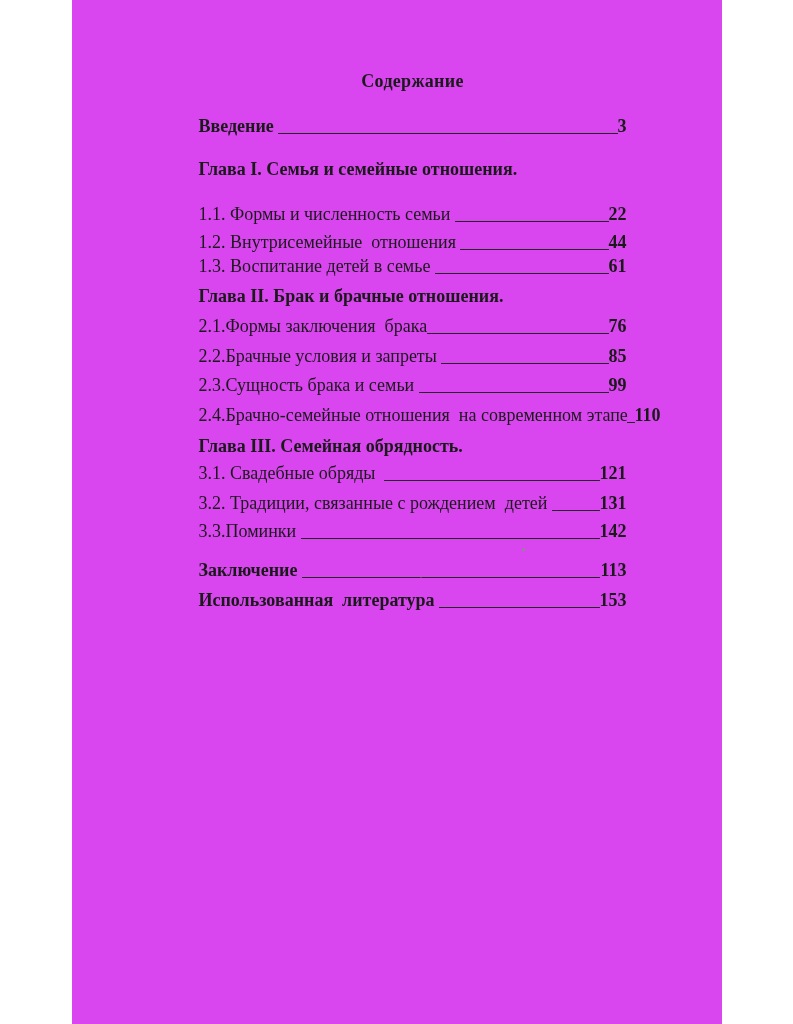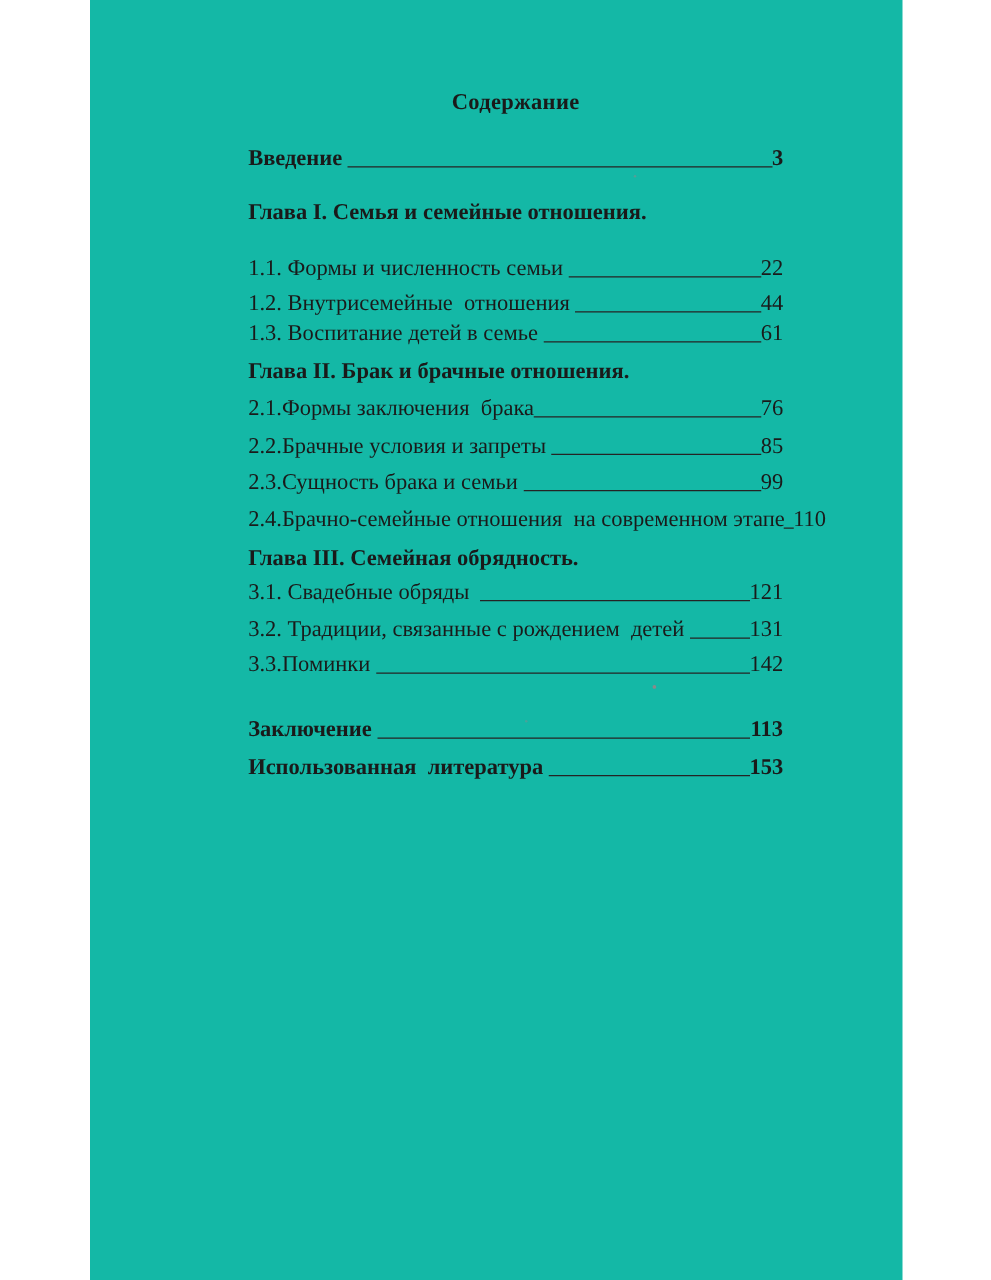--- a/index.html
+++ b/index.html
@@ -5,21 +5,21 @@
   html, body {
     margin: 0;
     padding: 0;
     background: #ffffff;
   }
   .page {
     position: relative;
     width: 650px;
     height: 1024px;
     margin: 0 auto;
-    background: #14b8a6;
+    background: #d946ef;
     overflow: hidden;
     font-family: "Liberation Serif", "DejaVu Serif", serif;
     color: #1a1a1a;
   }
   .content {
     padding: 70px 95px 0 127px;
   }
   .toc-title {
     text-align: center;
     font-size: 18px;
@@ -55,20 +55,21 @@
     content: "";
     position: absolute;
     left: 0;
     right: 0;
     bottom: 3px;
     border-bottom: 1.8px solid #242424;
   }
   .num {
     flex: 0 0 auto;
     white-space: pre;
+    font-weight: bold;
   }
   .speck {
     position: absolute;
     background: #8a8a8a;
     border-radius: 50%;
   }
 </style>
 </head>
 <body>
 
@@ -136,21 +137,21 @@
         <div class="row row--item" style="margin-top: 8px;">
     <span class="label">3.2. Традиции, связанные с рождением  детей </span>
     <span class="leader"></span>
     <span class="num">131</span>
   </div>
         <div class="row row--item" style="margin-top: 6px;">
     <span class="label">3.3.Поминки </span>
     <span class="leader"></span>
     <span class="num">142</span>
   </div>
-        <div class="row row--section" style="margin-top: 30px;">
+        <div class="row row--section" style="margin-top: 17px;">
     <span class="label">Заключение </span>
     <span class="leader"></span>
     <span class="num">113</span>
   </div>
         <div class="row row--section" style="margin-top: 8px;">
     <span class="label">Использованная  литература </span>
     <span class="leader"></span>
     <span class="num">153</span>
   </div>
       </div>

